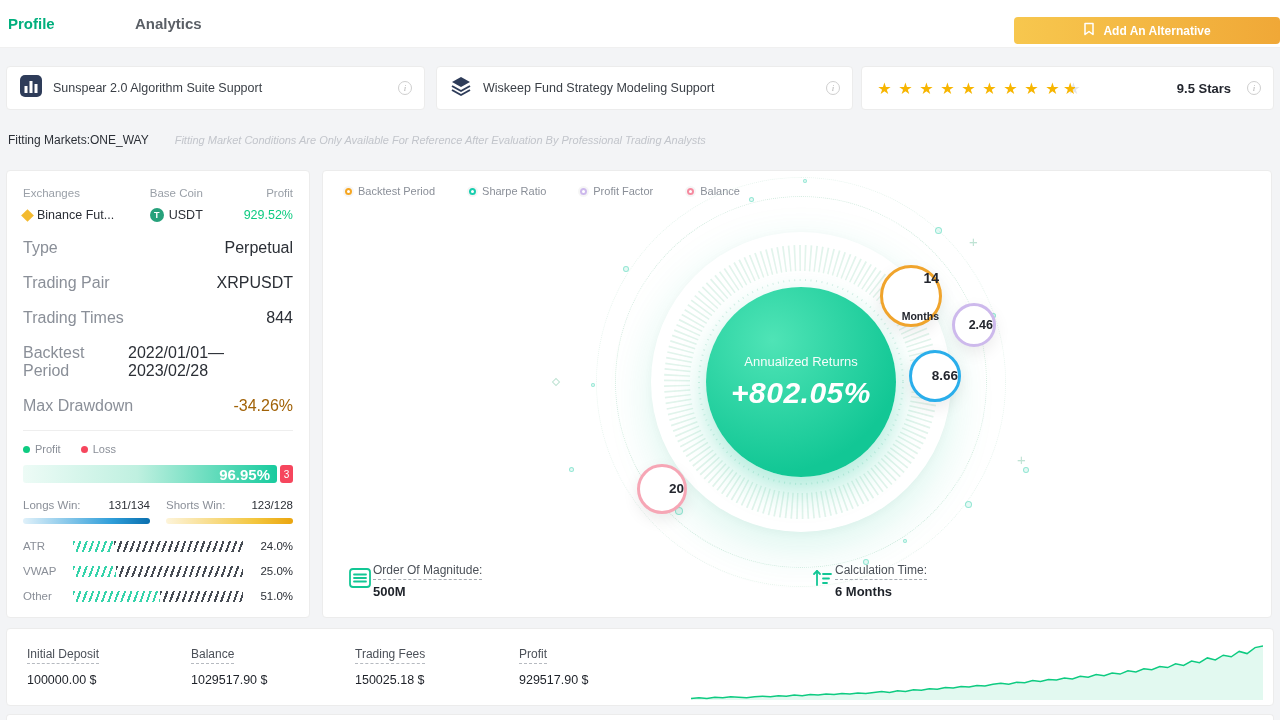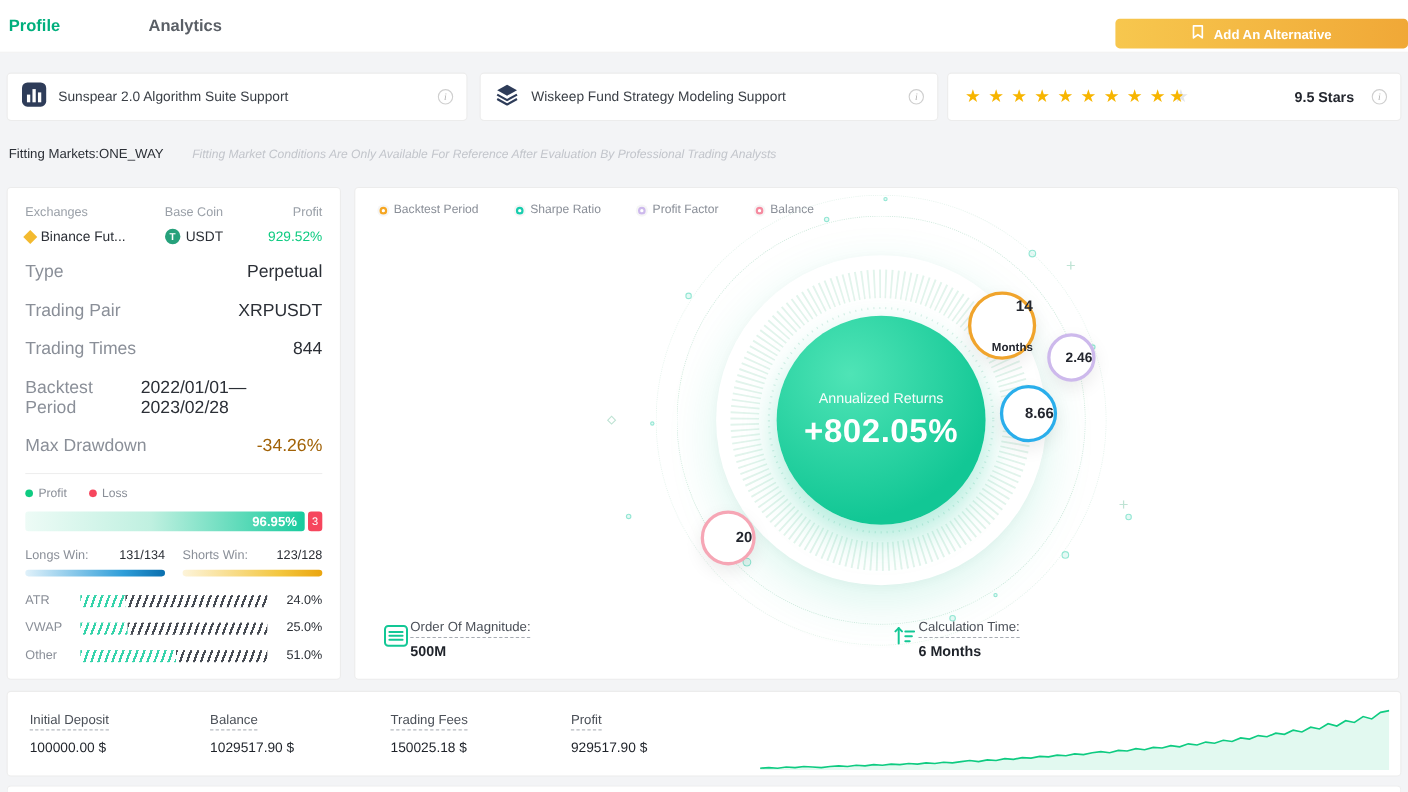--- a/index.html
+++ b/index.html
@@ -58,21 +58,21 @@
   .kv-label { color:#8a8f98; }
   .kv-value { color:#2b2f36; }
   .kv-value.neg { color:#a16207; }
   .divider { border-top:1px solid #eeeeee; margin:15px 0 12px; }
   .legend-pl { display:flex; gap:20px; font-size:11px; color:#8a8f98; align-items:center; }
   .pl-dot { width:7px; height:7px; border-radius:50%; display:inline-block; margin-right:5px; }
   .pl-dot.green { background:#0ecb81; } .pl-dot.red { background:#f6465d; }
   .bar-main { display:flex; align-items:center; height:18px; margin-top:10px; }
   .bar-main .green { flex:1; height:18px; border-radius:3px;
     background:linear-gradient(90deg,#edfbf6 0%,#bff0e0 45%,#18cb9e 100%);
-    display:flex; align-items:center; justify-content:flex-end; color:#fff; font-size:12px; font-weight:700; padding-right:7px; }
+    display:flex; align-items:center; justify-content:flex-end; color:#fff; font-size:15px; font-weight:700; padding-right:7px; }
   .bar-main .red { width:13px; height:18px; margin-left:3px; border-radius:3px; background:#f6465d;
     color:#fff; font-size:10px; display:flex; align-items:center; justify-content:center; overflow:hidden; }
   .wins { display:flex; gap:16px; margin-top:16px; }
   .win { flex:1; }
   .win-top { display:flex; justify-content:space-between; font-size:11.5px; color:#8a8f98; margin-bottom:7px; }
   .win-top b { color:#2b2f36; font-weight:400; }
   .win-bar { height:6px; border-radius:3px; }
   .long-bar  { background:linear-gradient(90deg,#e0f1fa 0%,#2f9ed9 70%,#0a6fae 100%); }
   .short-bar { background:linear-gradient(90deg,#fdf4da 0%,#f3c63e 70%,#eaa50f 100%); }
   .weights { margin-top:16px; }
@@ -92,21 +92,21 @@
   .ring-a { left:292px; top:25px; width:372px; height:372px; }
   .ring-b { left:273px; top:6px;  width:410px; height:410px; opacity:.55; }
   .tick-svg { position:absolute; left:318px; top:51px; }
   .plate { position:absolute; left:328px; top:61px; width:300px; height:300px; border-radius:50%; background:#fff;
     box-shadow:0 16px 45px rgba(23,196,150,.16), 0 2px 10px rgba(0,0,0,.03); }
   .green-circle { position:absolute; left:383px; top:116px; width:190px; height:190px; border-radius:50%;
     background:radial-gradient(circle at 35% 28%, #4fe4b6, #12c795 72%);
     box-shadow:0 14px 30px rgba(18,199,149,.35);
     display:flex; flex-direction:column; align-items:center; justify-content:center; color:#fff; }
   .gc-title { font-size:13px; margin-bottom:7px; opacity:.95; }
-  .gc-value { font-size:30px; font-weight:800; letter-spacing:.5px; }
+  .gc-value { font-size:30px; font-weight:800; font-style:italic; letter-spacing:.5px; }
   .badge { position:absolute; background:#fff; border:3px solid #ccc; border-radius:50%;
     display:flex; flex-direction:column; align-items:flex-end; justify-content:center;
     font-weight:700; color:#23262e; box-shadow:0 6px 16px rgba(0,0,0,.08); line-height:1.15;gap:24px; }
   .badge-months { left:557px; top:94px;  width:62px; height:62px; font-size:14px; }
   .badge-months .sub { font-size:10.5px; font-weight:700; }
   .badge-246 { left:629px; top:132px; width:44px; height:44px; font-size:12.5px; }
   .badge-866 { left:586px; top:179px; width:52px; height:52px; font-size:13.5px; }
   .badge-20  { left:314px; top:293px; width:50px; height:50px; font-size:13.5px; }
   .bubble { position:absolute; border-radius:50%; border:1px solid rgba(46,209,170,.45); background:rgba(46,209,170,.12); }
   .plus { position:absolute; color:#bfe3d4; font-size:15px; font-weight:400; }

